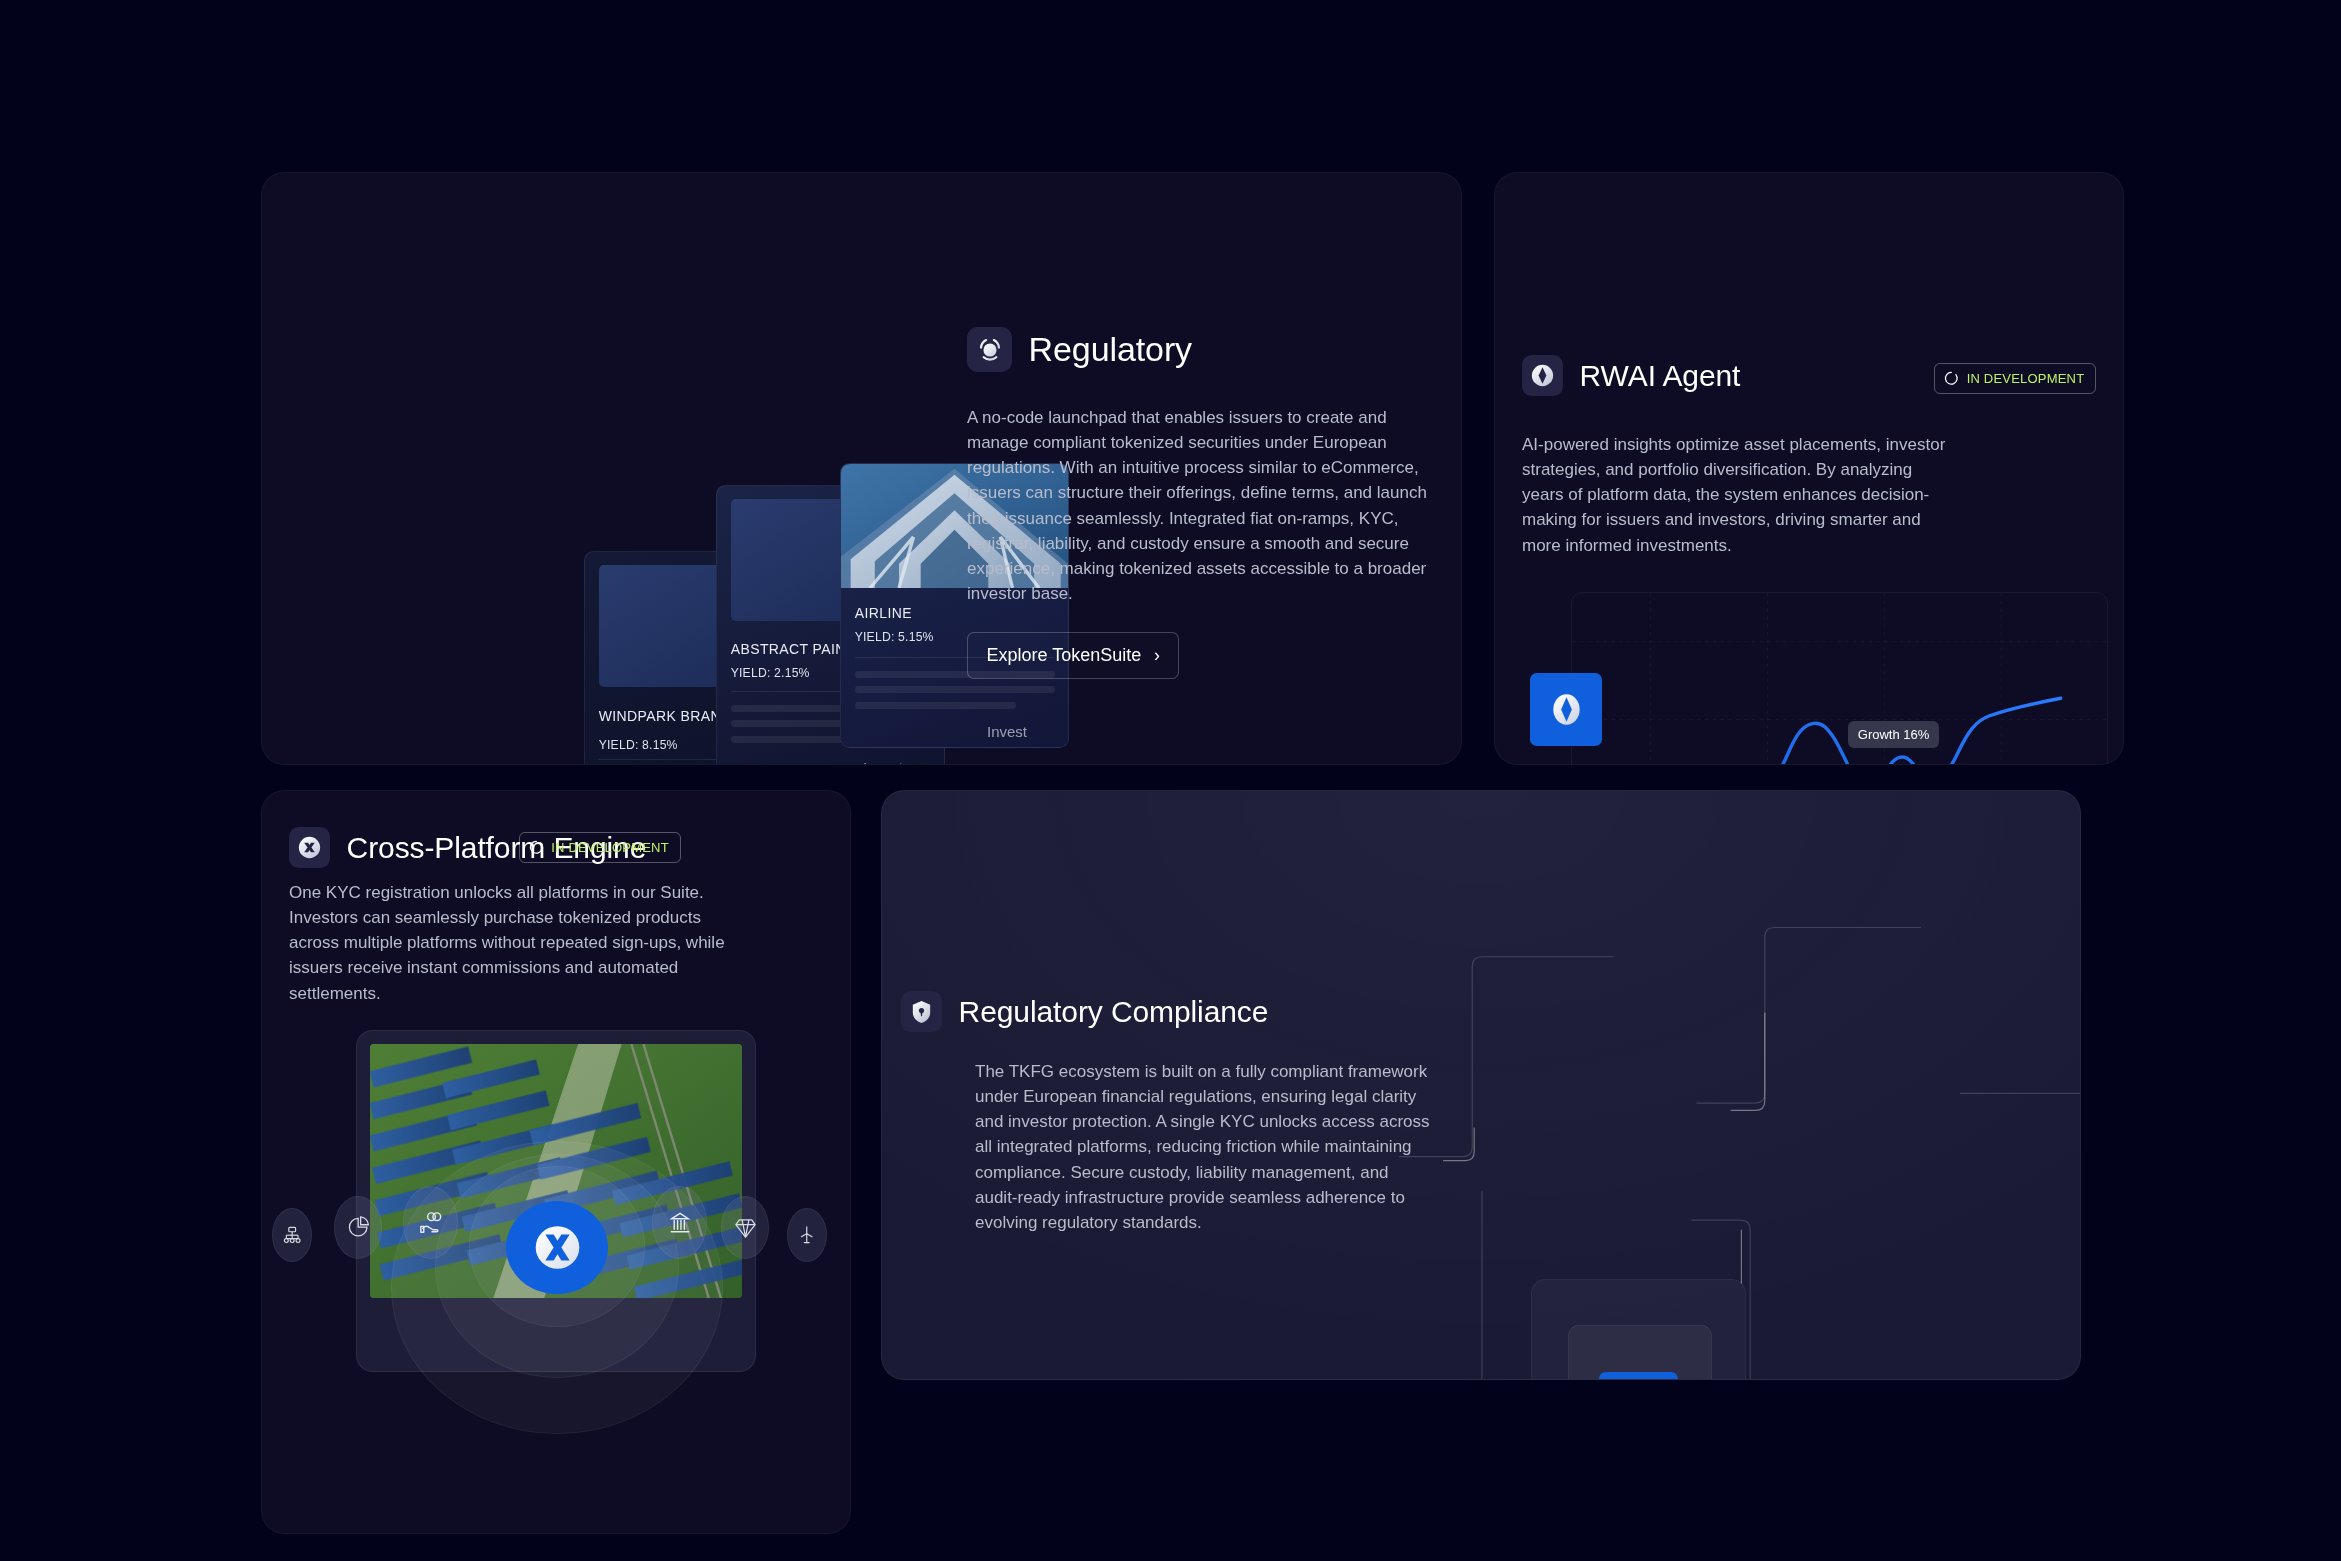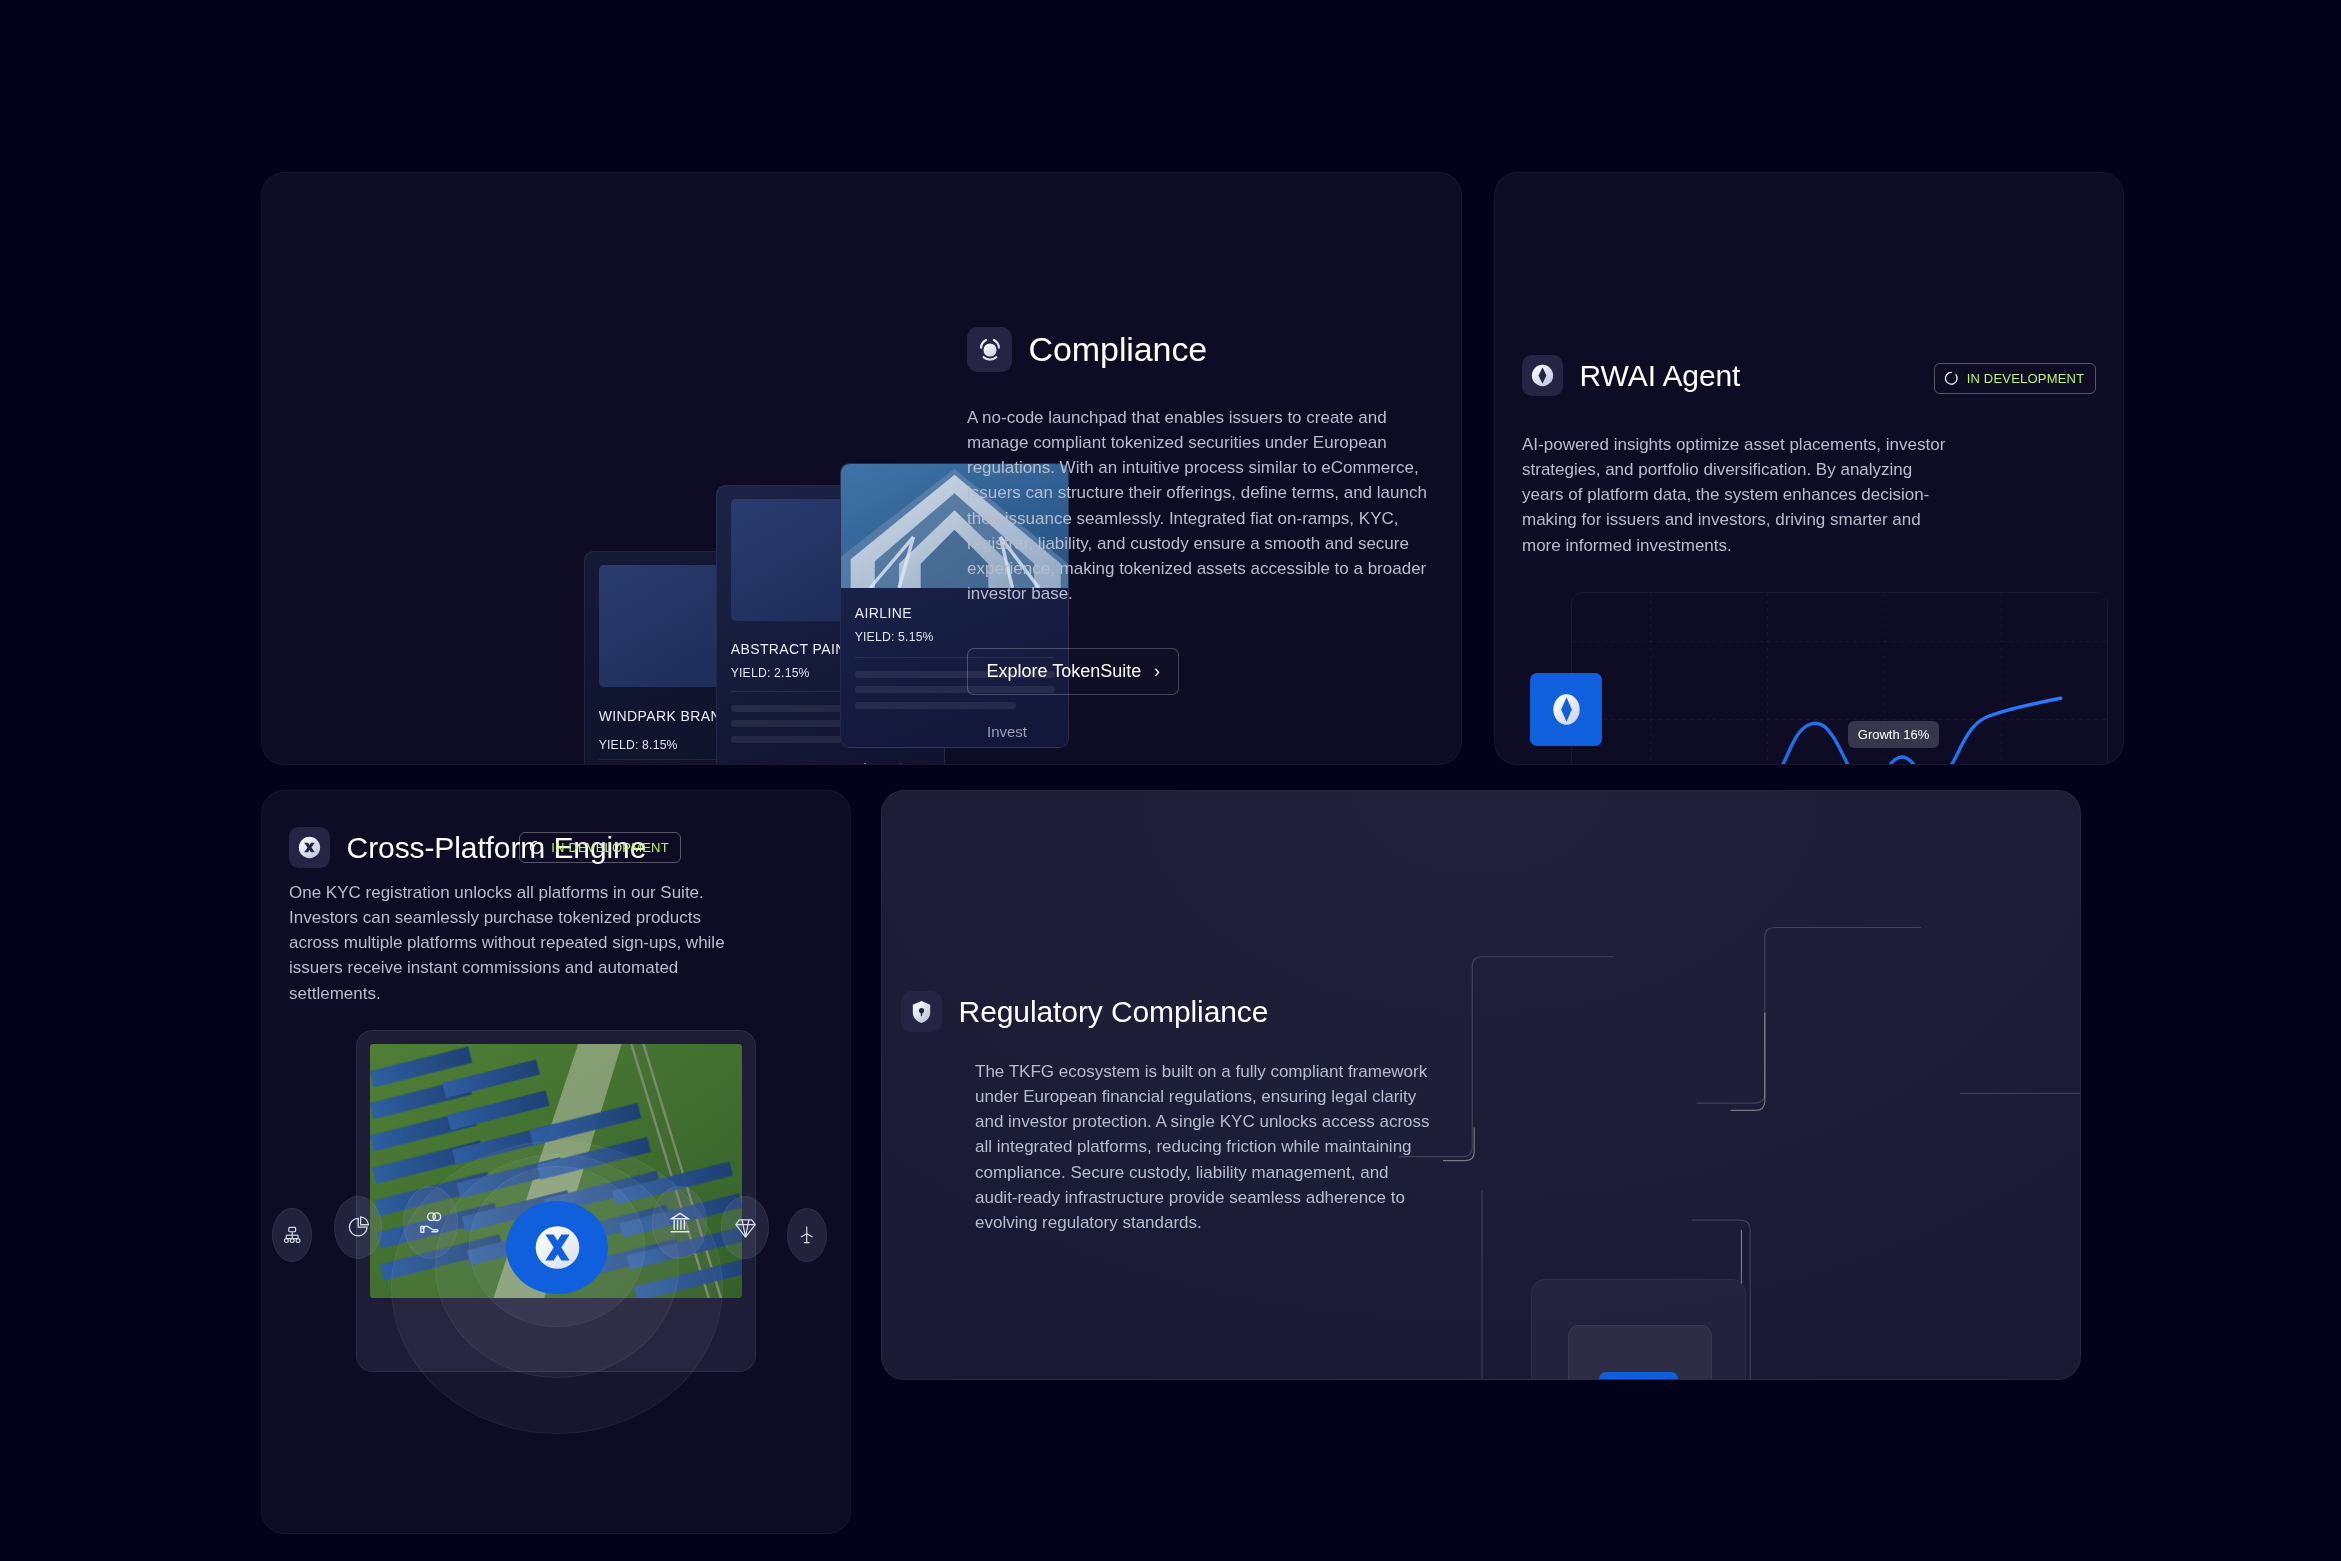--- a/index.html
+++ b/index.html
@@ -238,24 +238,24 @@
                 <stop offset="0" stop-color="#ffffff"></stop>
                   <stop offset="1" stop-color="#c9cede"></stop>
               </linearGradient>
             </defs>
             <circle cx="33" cy="33" r="13.5" fill="url(#ts1)"></circle>
             <path d="M14.5 28 A19.5 19.5 0 0 1 25 12.5" stroke="url(#ts1)" stroke-width="4.6" fill="none" stroke-linecap="round"></path>
             <path d="M51.5 28 A19.5 19.5 0 0 0 41 12.5" stroke="url(#ts1)" stroke-width="4.6" fill="none" stroke-linecap="round"></path>
             <path d="M20 48 A19.5 19.5 0 0 0 46 48" stroke="url(#ts1)" stroke-width="4.6" fill="none" stroke-linecap="round"></path>
           </svg>
         </div>
-        <div class="ttl">Compliance</div>
+        <div class="ttl">Regulatory</div>
       </div>
       <div class="body-txt" style="margin-top:33px; width:466px;">A no-code launchpad that enables issuers to create and manage compliant tokenized securities under European regulations. With an intuitive process similar to eCommerce, issuers can structure their offerings, define terms, and launch their issuance seamlessly. Integrated fiat on-ramps, KYC, registrar, liability, and custody ensure a smooth and secure experience, making tokenized assets accessible to a broader investor base.</div>
-      <div class="btn" style="margin-top:42px;">
+      <div class="btn" style="margin-top:26px;">
         <span>Explore TokenSuite</span>
         <span class="chev">›</span>
       </div>
     </div>
   </div>
 
   <div class="card" style="left:1494px; top:172px; width:630px; height:593px;">
 
     <div class="hdr" style="position:absolute; left:27px; top:182px;">
       <div class="iconbox sm">

